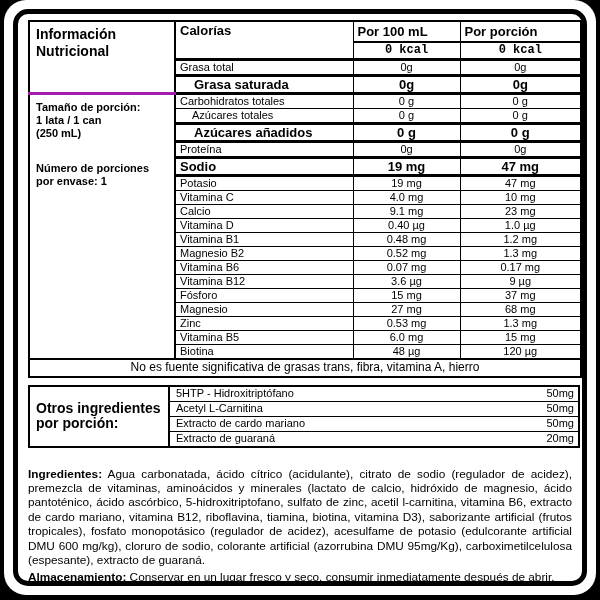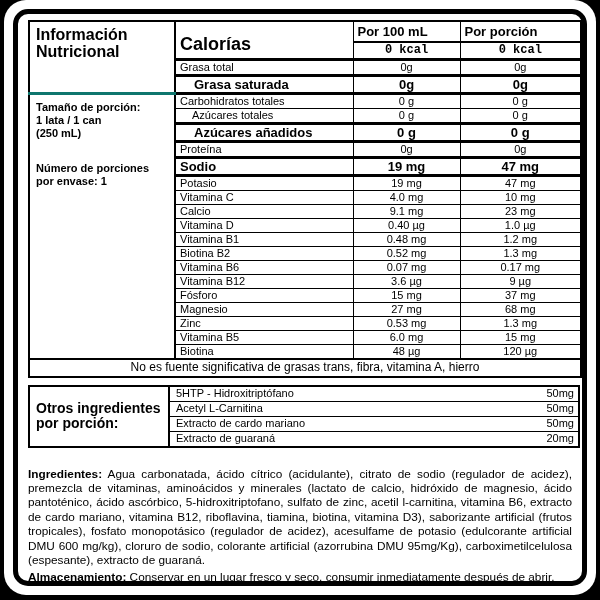--- a/index.html
+++ b/index.html
@@ -18,26 +18,26 @@
     border:5px solid #000;border-radius:15px;background:#fff;
   }
   .content{position:absolute;left:10px;top:6px;right:10px;}
 
   
   table{border-collapse:collapse;table-layout:fixed;width:552px;}
   td{border:1px solid #000;padding:0 4px;font-size:11px;line-height:13px;vertical-align:middle;}
   table.nutri{border:2px solid #000;}
 
   td.info-cell{border-right:2px solid #000;vertical-align:top;padding:4px 6px;font-weight:bold;}
-  td.info-head{font-size:16px;line-height:17px;border-bottom:3px solid #0f766e;}
+  td.info-head{font-size:14px;line-height:17px;border-bottom:3px solid #a21caf;}
   td.info-body{font-size:11px;line-height:13px;}
   .serving-block{margin-top:2px;}
   .servings-block{margin-top:22px;}
 
-  td.calories-cell{font-weight:bold;font-size:18px;vertical-align:top;padding-top:16px;
+  td.calories-cell{font-weight:bold;font-size:13px;vertical-align:top;padding-top:2px;
     border-bottom:3px solid #000;}
   td.col-head{font-weight:bold;font-size:13px;text-align:left;border-bottom:2px solid #000;}
   td.kcal{font-weight:bold;font-size:12px;text-align:center;border-bottom:3px solid #000;font-family:Liberation Mono, monospace;}
 
   td.val{text-align:center;}
   tr.hdr{height:21px;}
   tr.kcal-row{height:17px;}
   tr.r15{height:15px;}
   tr.r14{height:13px;}
   tr.rbold{height:18px;}
@@ -148,21 +148,21 @@
           <td>Vitamina D</td>
           <td class="val">0.40 µg</td>
           <td class="val">1.0 µg</td>
         </tr>
         <tr class="r14">
           <td>Vitamina B1</td>
           <td class="val">0.48 mg</td>
           <td class="val">1.2 mg</td>
         </tr>
         <tr class="r14">
-          <td>Biotina B2</td>
+          <td>Magnesio B2</td>
           <td class="val">0.52 mg</td>
           <td class="val">1.3 mg</td>
         </tr>
         <tr class="r14">
           <td>Vitamina B6</td>
           <td class="val">0.07 mg</td>
           <td class="val">0.17 mg</td>
         </tr>
         <tr class="r14">
           <td>Vitamina B12</td>

